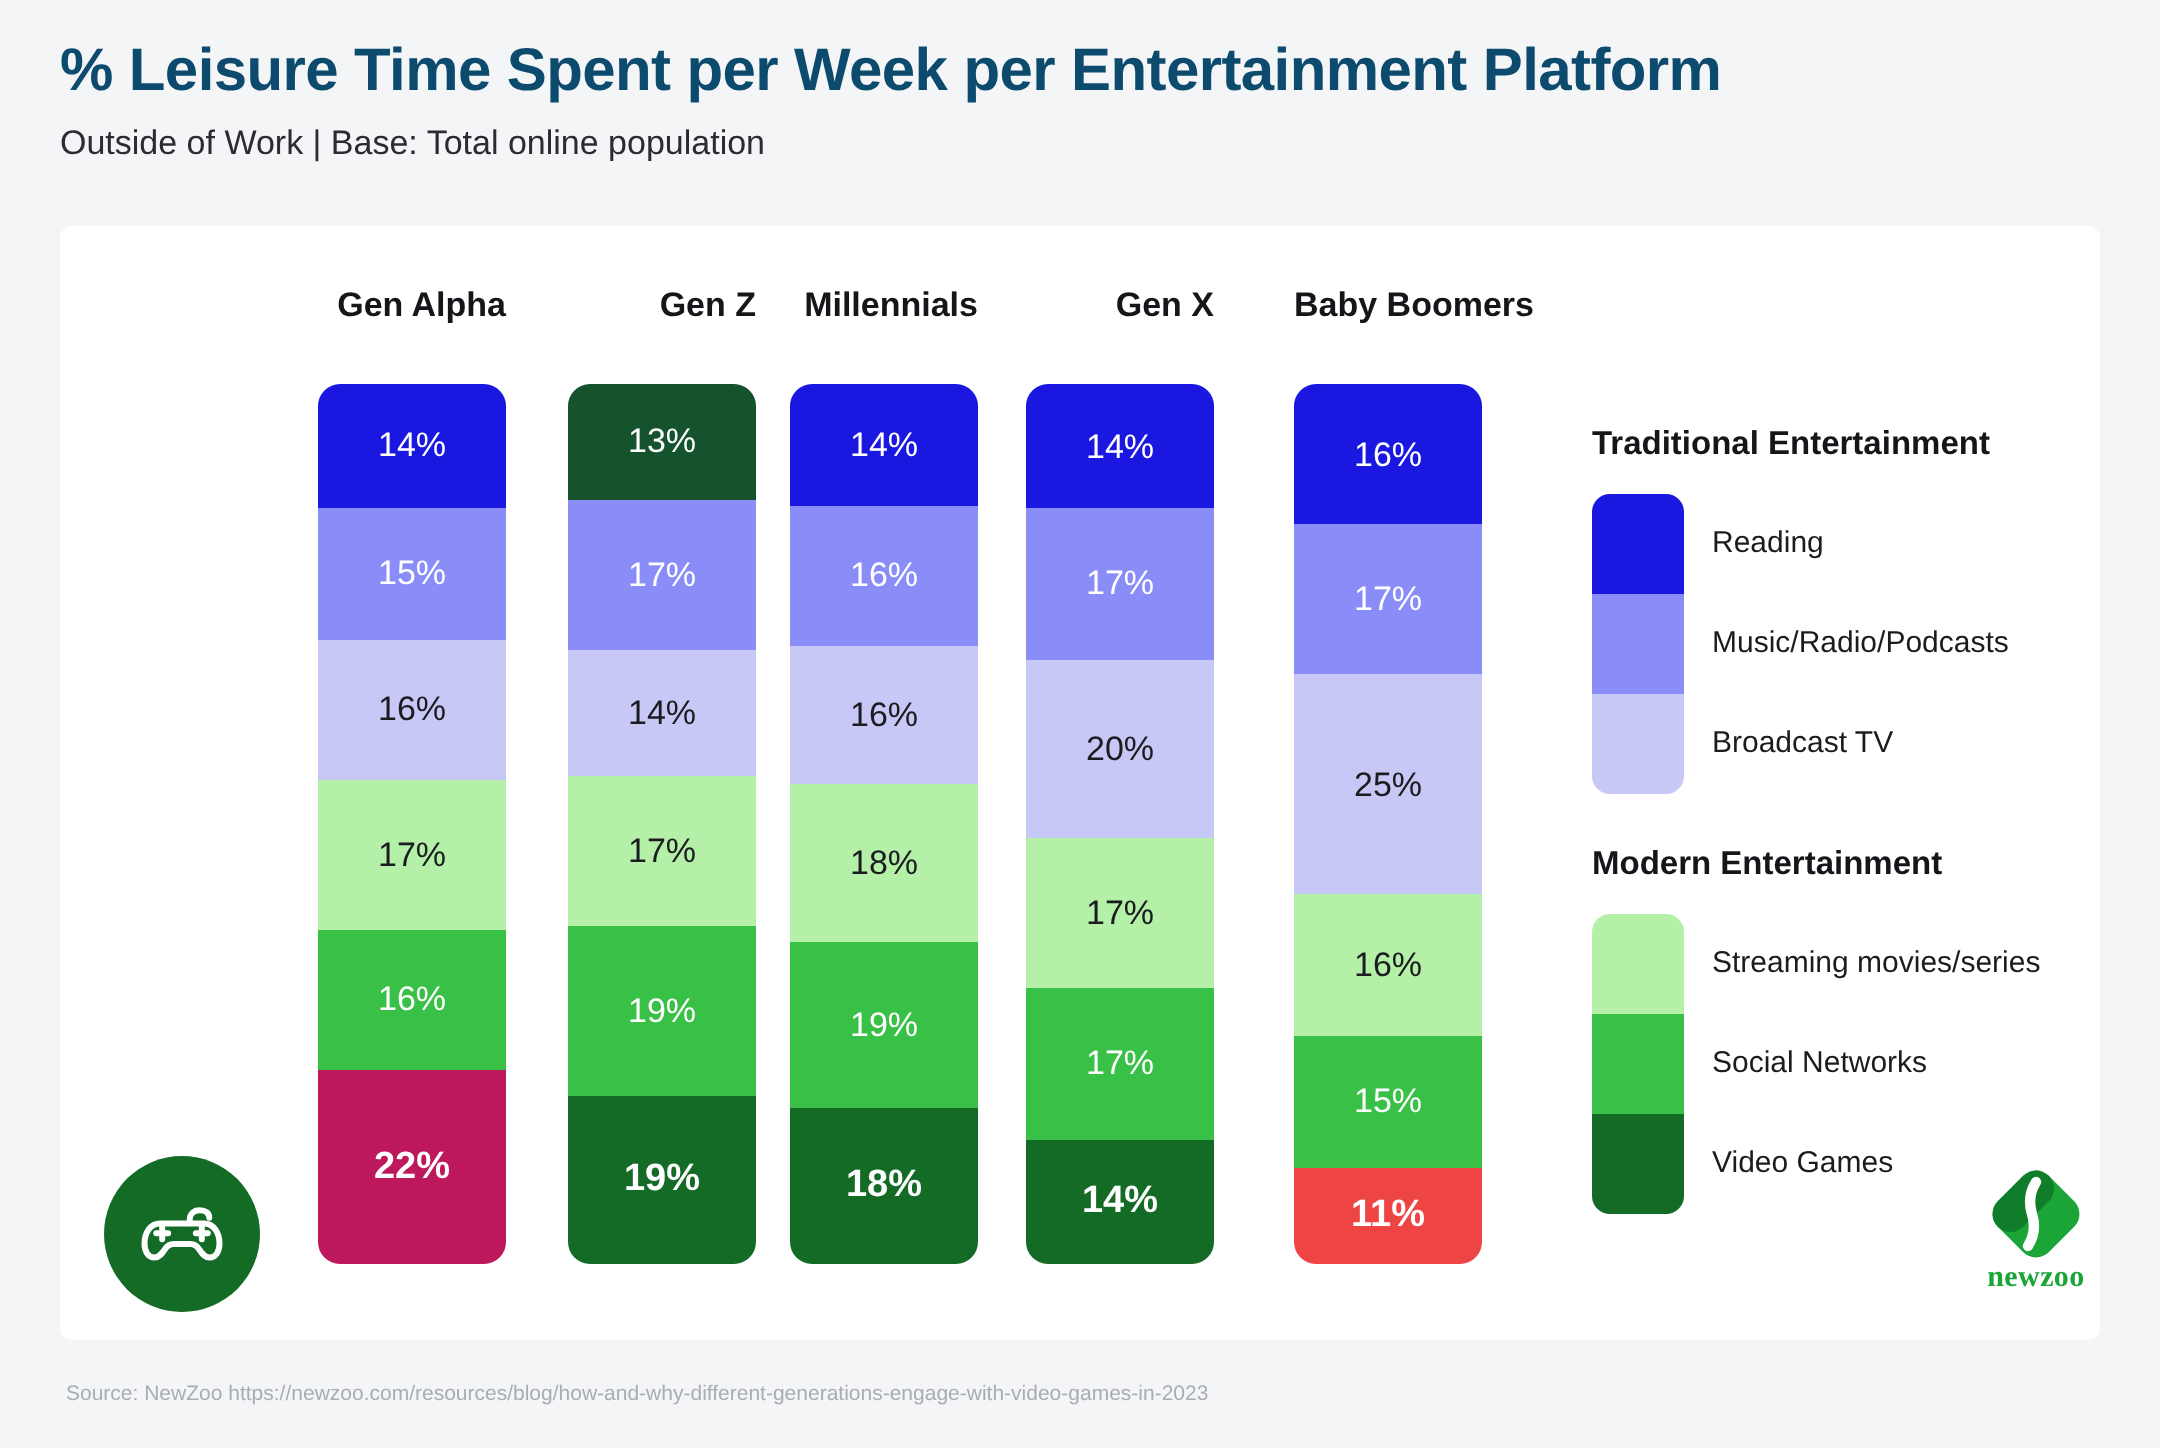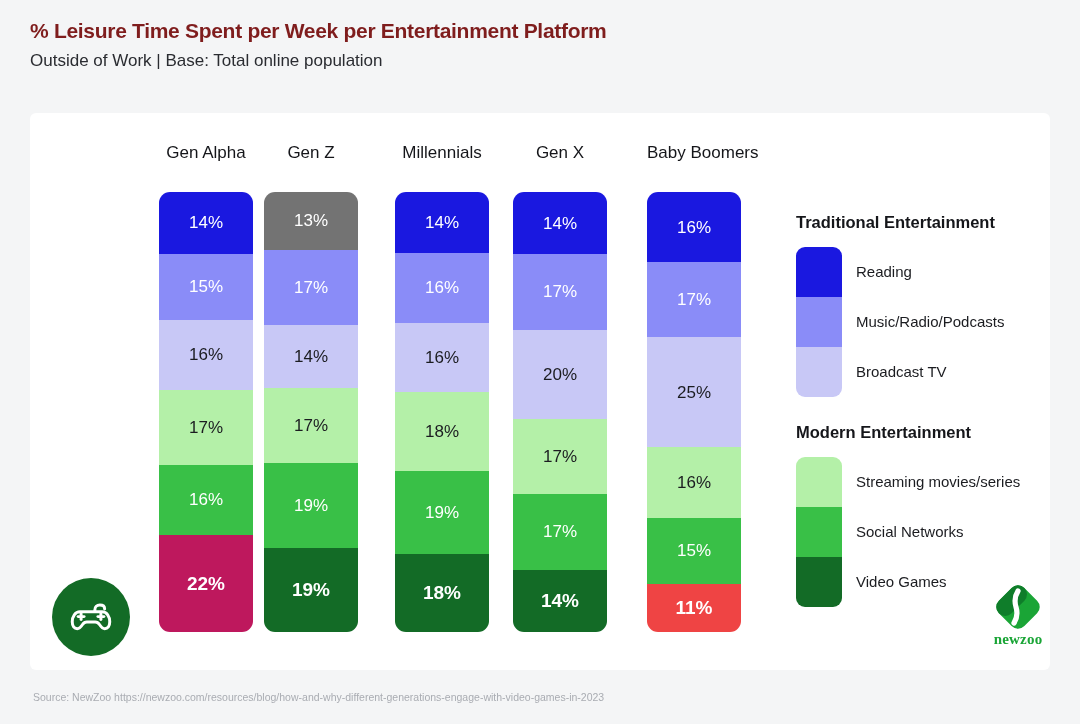--- a/index.html
+++ b/index.html
@@ -17,24 +17,24 @@
   }
 
   
   #header {
     position: absolute;
     left: 30px;
     top: 18px;
     width: 1000px;
   }
   #chart-title {
-    font-size: 21px;
+    font-size: 30px;
     font-weight: bold;
     letter-spacing: -0.3px;
-    color: #7f1d1d;
+    color: #0c4a6e;
     line-height: 1.2;
     margin: 0;
   }
   #chart-subtitle {
     font-size: 17px;
     font-weight: normal;
     color: #2a2c31;
     margin-top: 8px;
     line-height: 1.2;
   }
@@ -57,23 +57,23 @@
     top: 0;
     width: 730px;
     height: 557px;
   }
   .bar-group {
     position: absolute;
     top: 28px;
     width: 94px;
   }
   .bar-label {
-    text-align: center;
+    text-align: right;
     font-size: 17px;
-    font-weight: normal;
+    font-weight: bold;
     color: #15161a;
     height: 24px;
     line-height: 24px;
     white-space: nowrap;
   }
   .bar-stack {
     position: relative;
     margin-top: 27px;
     width: 94px;
     height: 440px;
@@ -218,24 +218,24 @@
             <span class="seg-value dark">17%</span>
           </div>
           <div class="bar-seg" style="background: rgb(57, 192, 71); height: 70.4px;">
             <span class="seg-value light">16%</span>
           </div>
           <div class="bar-seg" style="background: #be185d; height: 96.8px;">
             <span class="seg-value light bold">22%</span>
           </div>
         </div>
       </div>
-      <div class="bar-group" style="left: 234px;">
+      <div class="bar-group" style="left: 254px;">
         <div class="bar-label">Gen Z</div>
         <div class="bar-stack">
-          <div class="bar-seg" style="background: #737373; height: 57.7778px;">
+          <div class="bar-seg" style="background: #14532d; height: 57.7778px;">
             <span class="seg-value light">13%</span>
           </div>
           <div class="bar-seg" style="background: rgb(138, 140, 248); height: 75.5556px;">
             <span class="seg-value light">17%</span>
           </div>
           <div class="bar-seg" style="background: rgb(200, 200, 246); height: 62.2222px;">
             <span class="seg-value dark">14%</span>
           </div>
           <div class="bar-seg" style="background: rgb(180, 240, 168); height: 75.5556px;">
             <span class="seg-value dark">17%</span>

